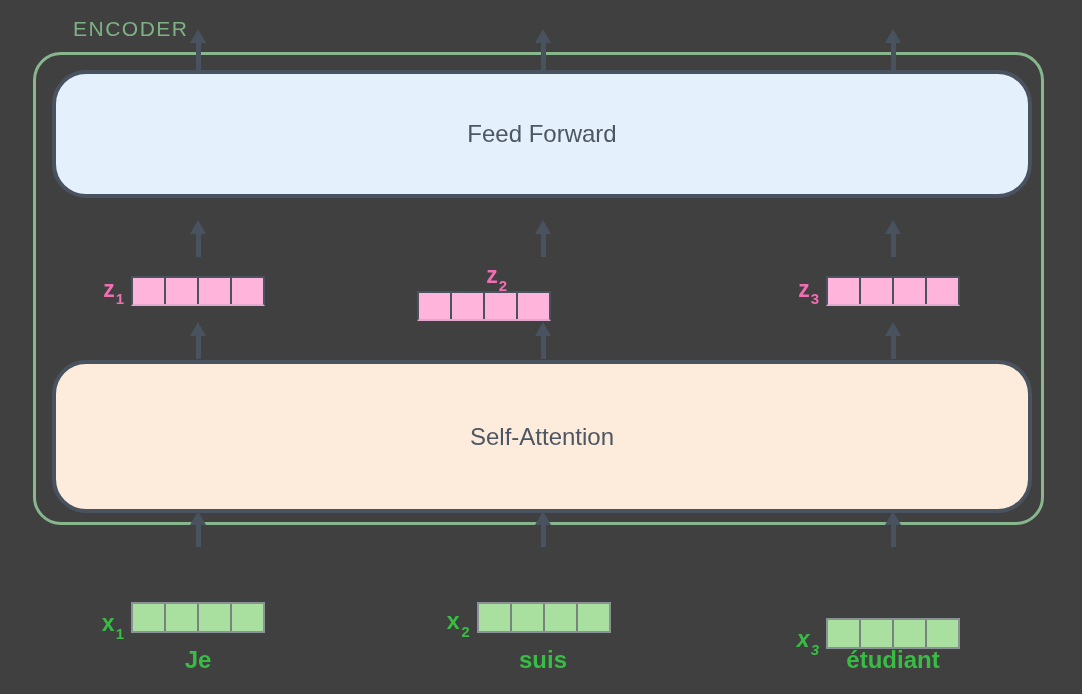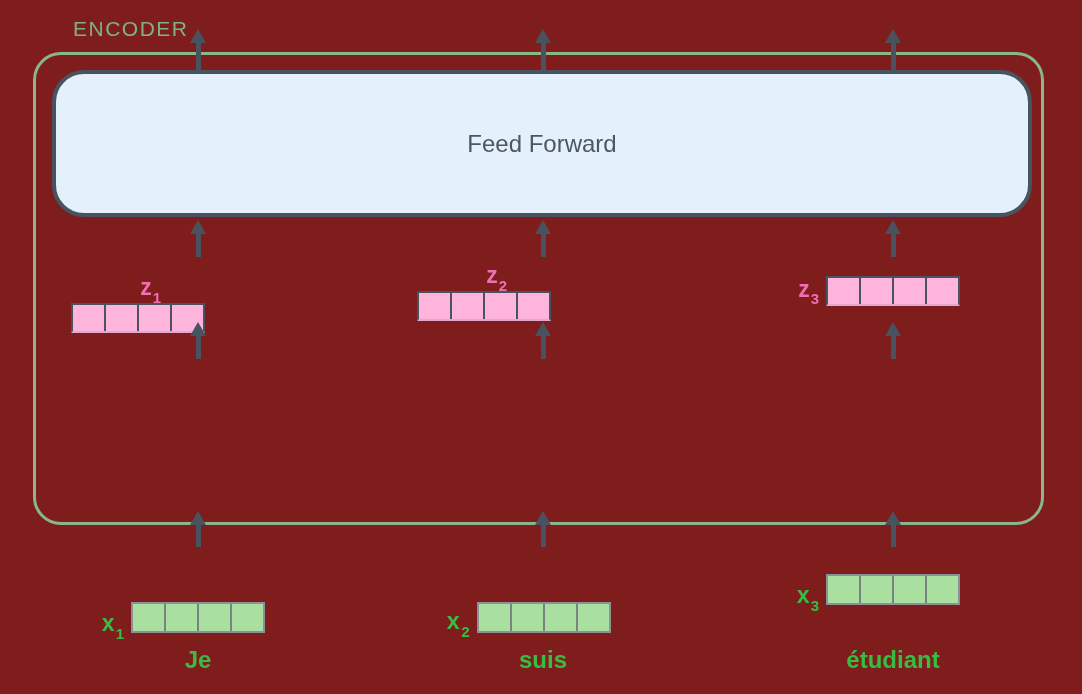--- a/index.html
+++ b/index.html
@@ -13,37 +13,37 @@
     --pink-fill:#FFB5DB;
     --pink-bottom:#E2A8CD;
     --bright-green:#38BC44;
     --green-fill:#A9E09F;
     --green-cell-border:#8A9298;
     --green-cell-divider:#79827E;
   }
   html,body{margin:0;padding:0;background:#ffffff;}
   .canvas{
     position:relative;width:1082px;height:694px;overflow:hidden;
-    font-family:"Liberation Sans", sans-serif;background:#7f1d1d;
+    font-family:"Liberation Sans", sans-serif;background:#404040;
   }
   .encoder-label{
     position:absolute;left:73px;top:17px;
     font-size:21px;letter-spacing:1.5px;color:var(--green-label);
   }
   .encoder-outline{
     position:absolute;left:33px;top:52px;width:1011px;height:473px;
     border:3px solid var(--green-line);border-radius:28px;box-sizing:border-box;
   }
   .block{
     position:absolute;left:52px;width:980px;box-sizing:border-box;
     border:4px solid var(--dark);border-radius:34px;
     display:flex;align-items:center;justify-content:center;
     font-size:24px;color:var(--text-dark);
   }
-  .block.ff{top:70px;height:147px;background:var(--blue-fill);border-radius:32px;}
+  .block.ff{top:70px;height:128px;background:var(--blue-fill);}
   .block.sa{top:360px;height:153px;background:var(--peach-fill);}
 
   .vecgroup{position:absolute;display:flex;align-items:center;}
   .veclabel{
     width:52px;text-align:right;padding-right:8px;
     font-weight:bold;font-size:23px;line-height:1;
   }
   .veclabel sub{font-size:15px;font-weight:bold;position:relative;top:2px;left:1px;}
   .veclabel.pinklab{color:var(--pink);}
   .veclabel.greenlab{color:var(--bright-green);margin-top:16px;}
@@ -78,22 +78,25 @@
 <body>
 
 <div class="canvas">
 
   <div class="encoder-label">ENCODER</div>
   <div class="encoder-outline"></div>
 
   <div class="block ff">
     <span>Feed Forward</span>
   </div>
-
-  <div class="vecgroup" style="left:71px;top:276px;flex-direction:column;">
+  <div class="block sa">
+    <span>Self-Attention</span>
+  </div>
+
+  <div class="vecgroup" style="left:71px;top:276px;">
     <span class="veclabel pinklab"><span>z</span><sub>1</sub></span>
     <div class="vec pink">
         <div class="cell"></div>
         <div class="cell"></div>
         <div class="cell"></div>
         <div class="cell"></div>
       </div>
   </div>
   <div class="vecgroup" style="left:417px;top:264px;flex-direction:column;">
     <span class="veclabel pinklab"><span>z</span><sub>2</sub></span>
@@ -125,21 +128,21 @@
   </div>
   <div class="vecgroup" style="left:417px;top:596px;font-family:Liberation Mono, monospace;">
     <span class="veclabel greenlab"><span>x</span><sub>2</sub></span>
     <div class="vec green">
         <div class="cell"></div>
         <div class="cell"></div>
         <div class="cell"></div>
         <div class="cell"></div>
       </div>
   </div>
-  <div class="vecgroup" style="left:766px;top:568px;">
+  <div class="vecgroup" style="left:766px;top:612px;font-style:italic;">
     <span class="veclabel greenlab"><span>x</span><sub>3</sub></span>
     <div class="vec green">
         <div class="cell"></div>
         <div class="cell"></div>
         <div class="cell"></div>
         <div class="cell"></div>
       </div>
   </div>
 
   <div class="word" style="left:88px;">Je</div>

